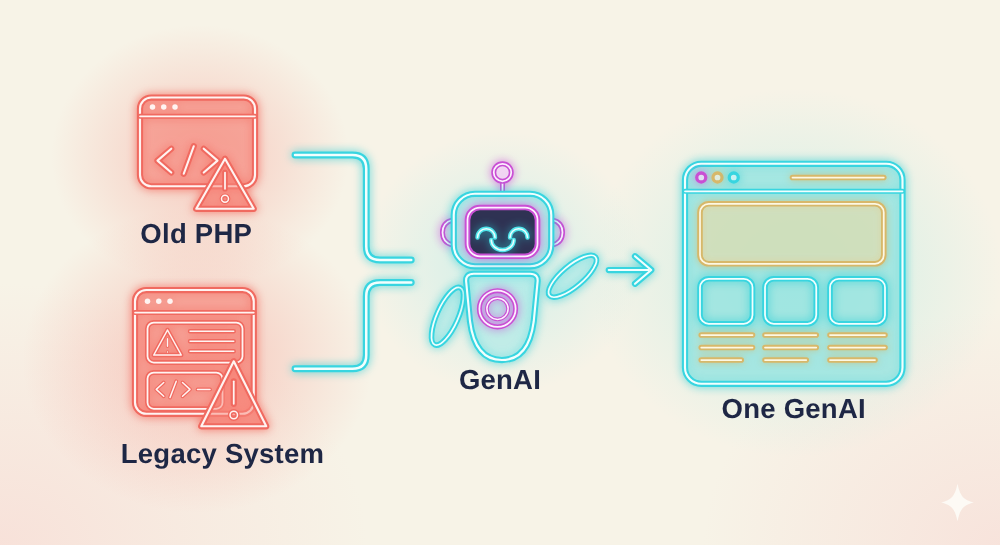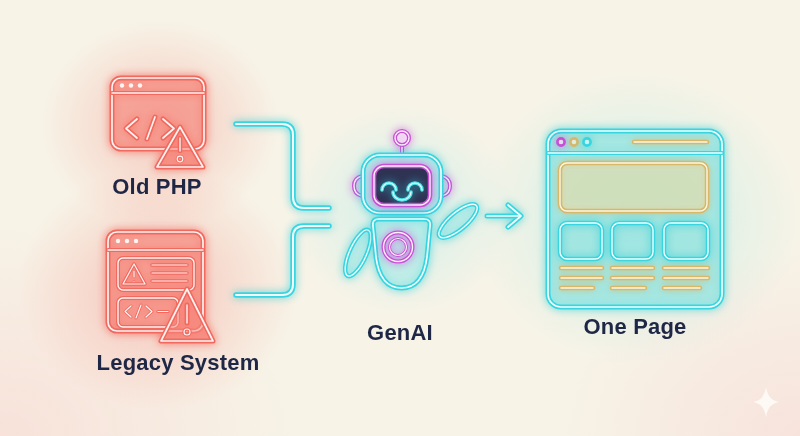--- a/index.html
+++ b/index.html
@@ -298,16 +298,16 @@
       </g>
     </g>
 
     <g>
       <use href="#spk" fill="#fdfaf5"></use>
     </g>
   </svg>
 
   <div class="label" style="left:157px;top:187px">Old PHP</div>
   <div class="label" style="left:178px;top:363px">Legacy System</div>
-  <div class="label" style="left:400px;top:333px">GenAI</div>
-  <div class="label" style="left:635px;top:327px">One Page</div>
+  <div class="label" style="left:400px;top:304px">GenAI</div>
+  <div class="label" style="left:635px;top:327px">One GenAI</div>
 
 </div>
 
 </body></html>

